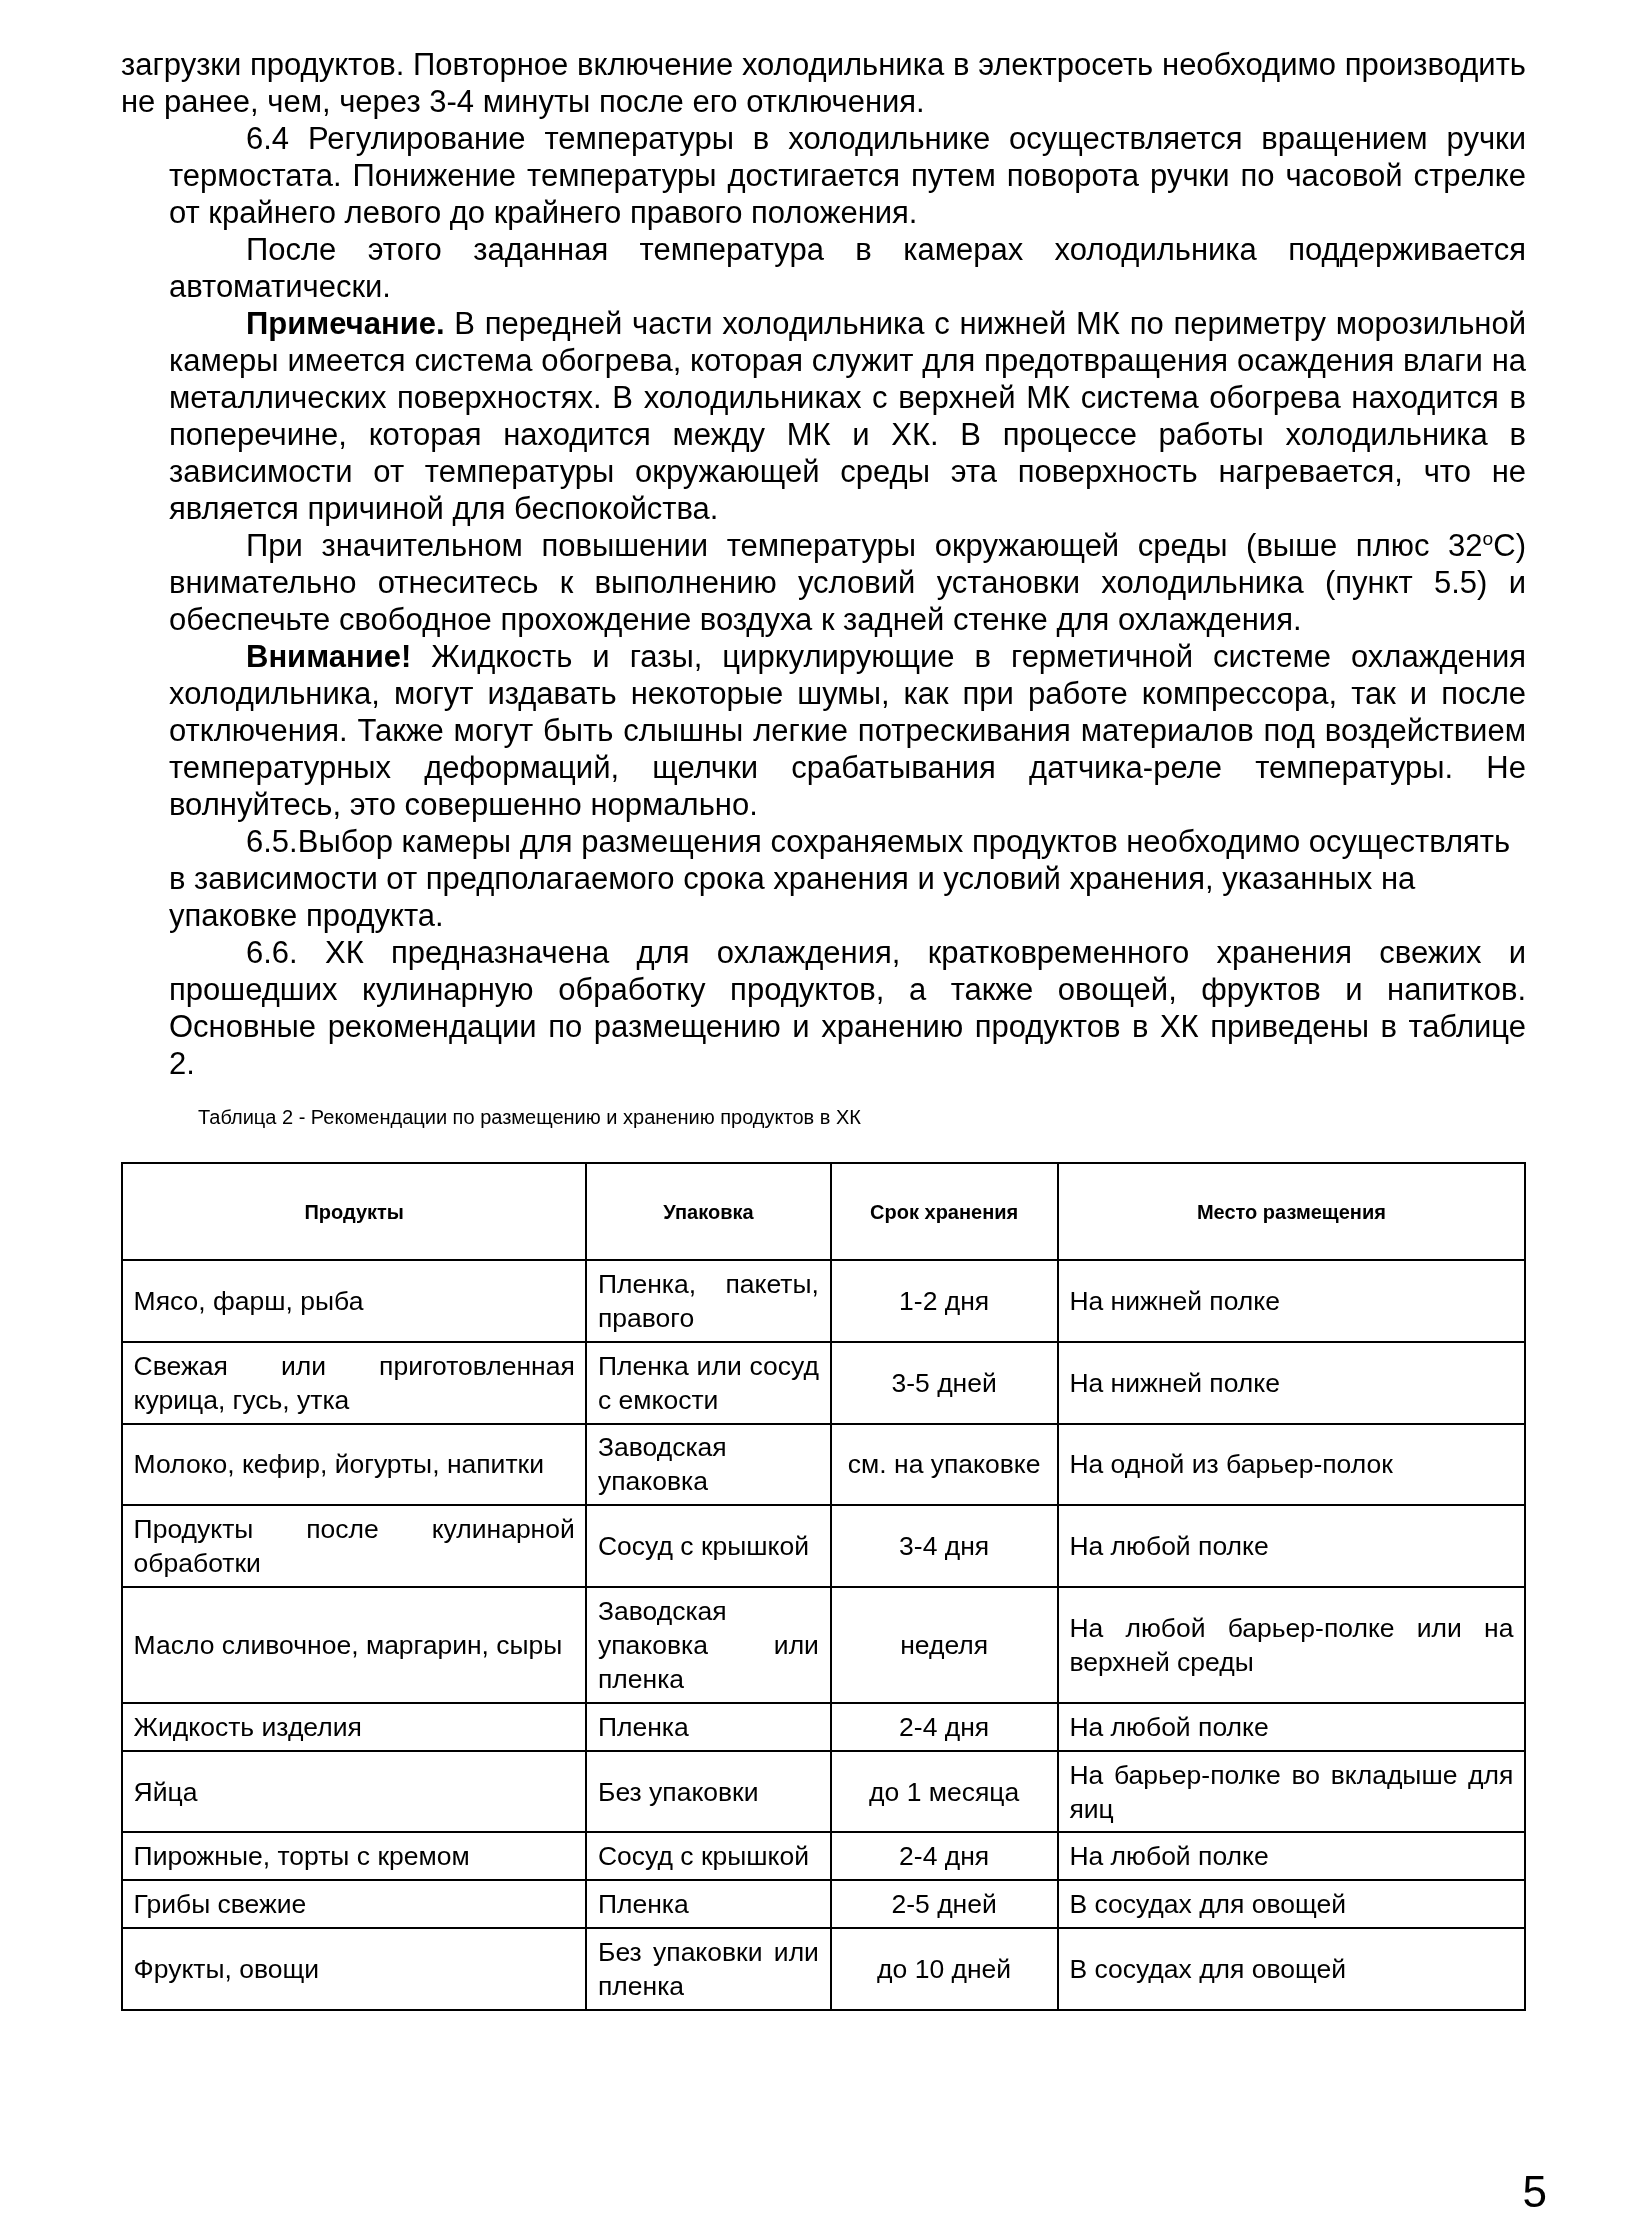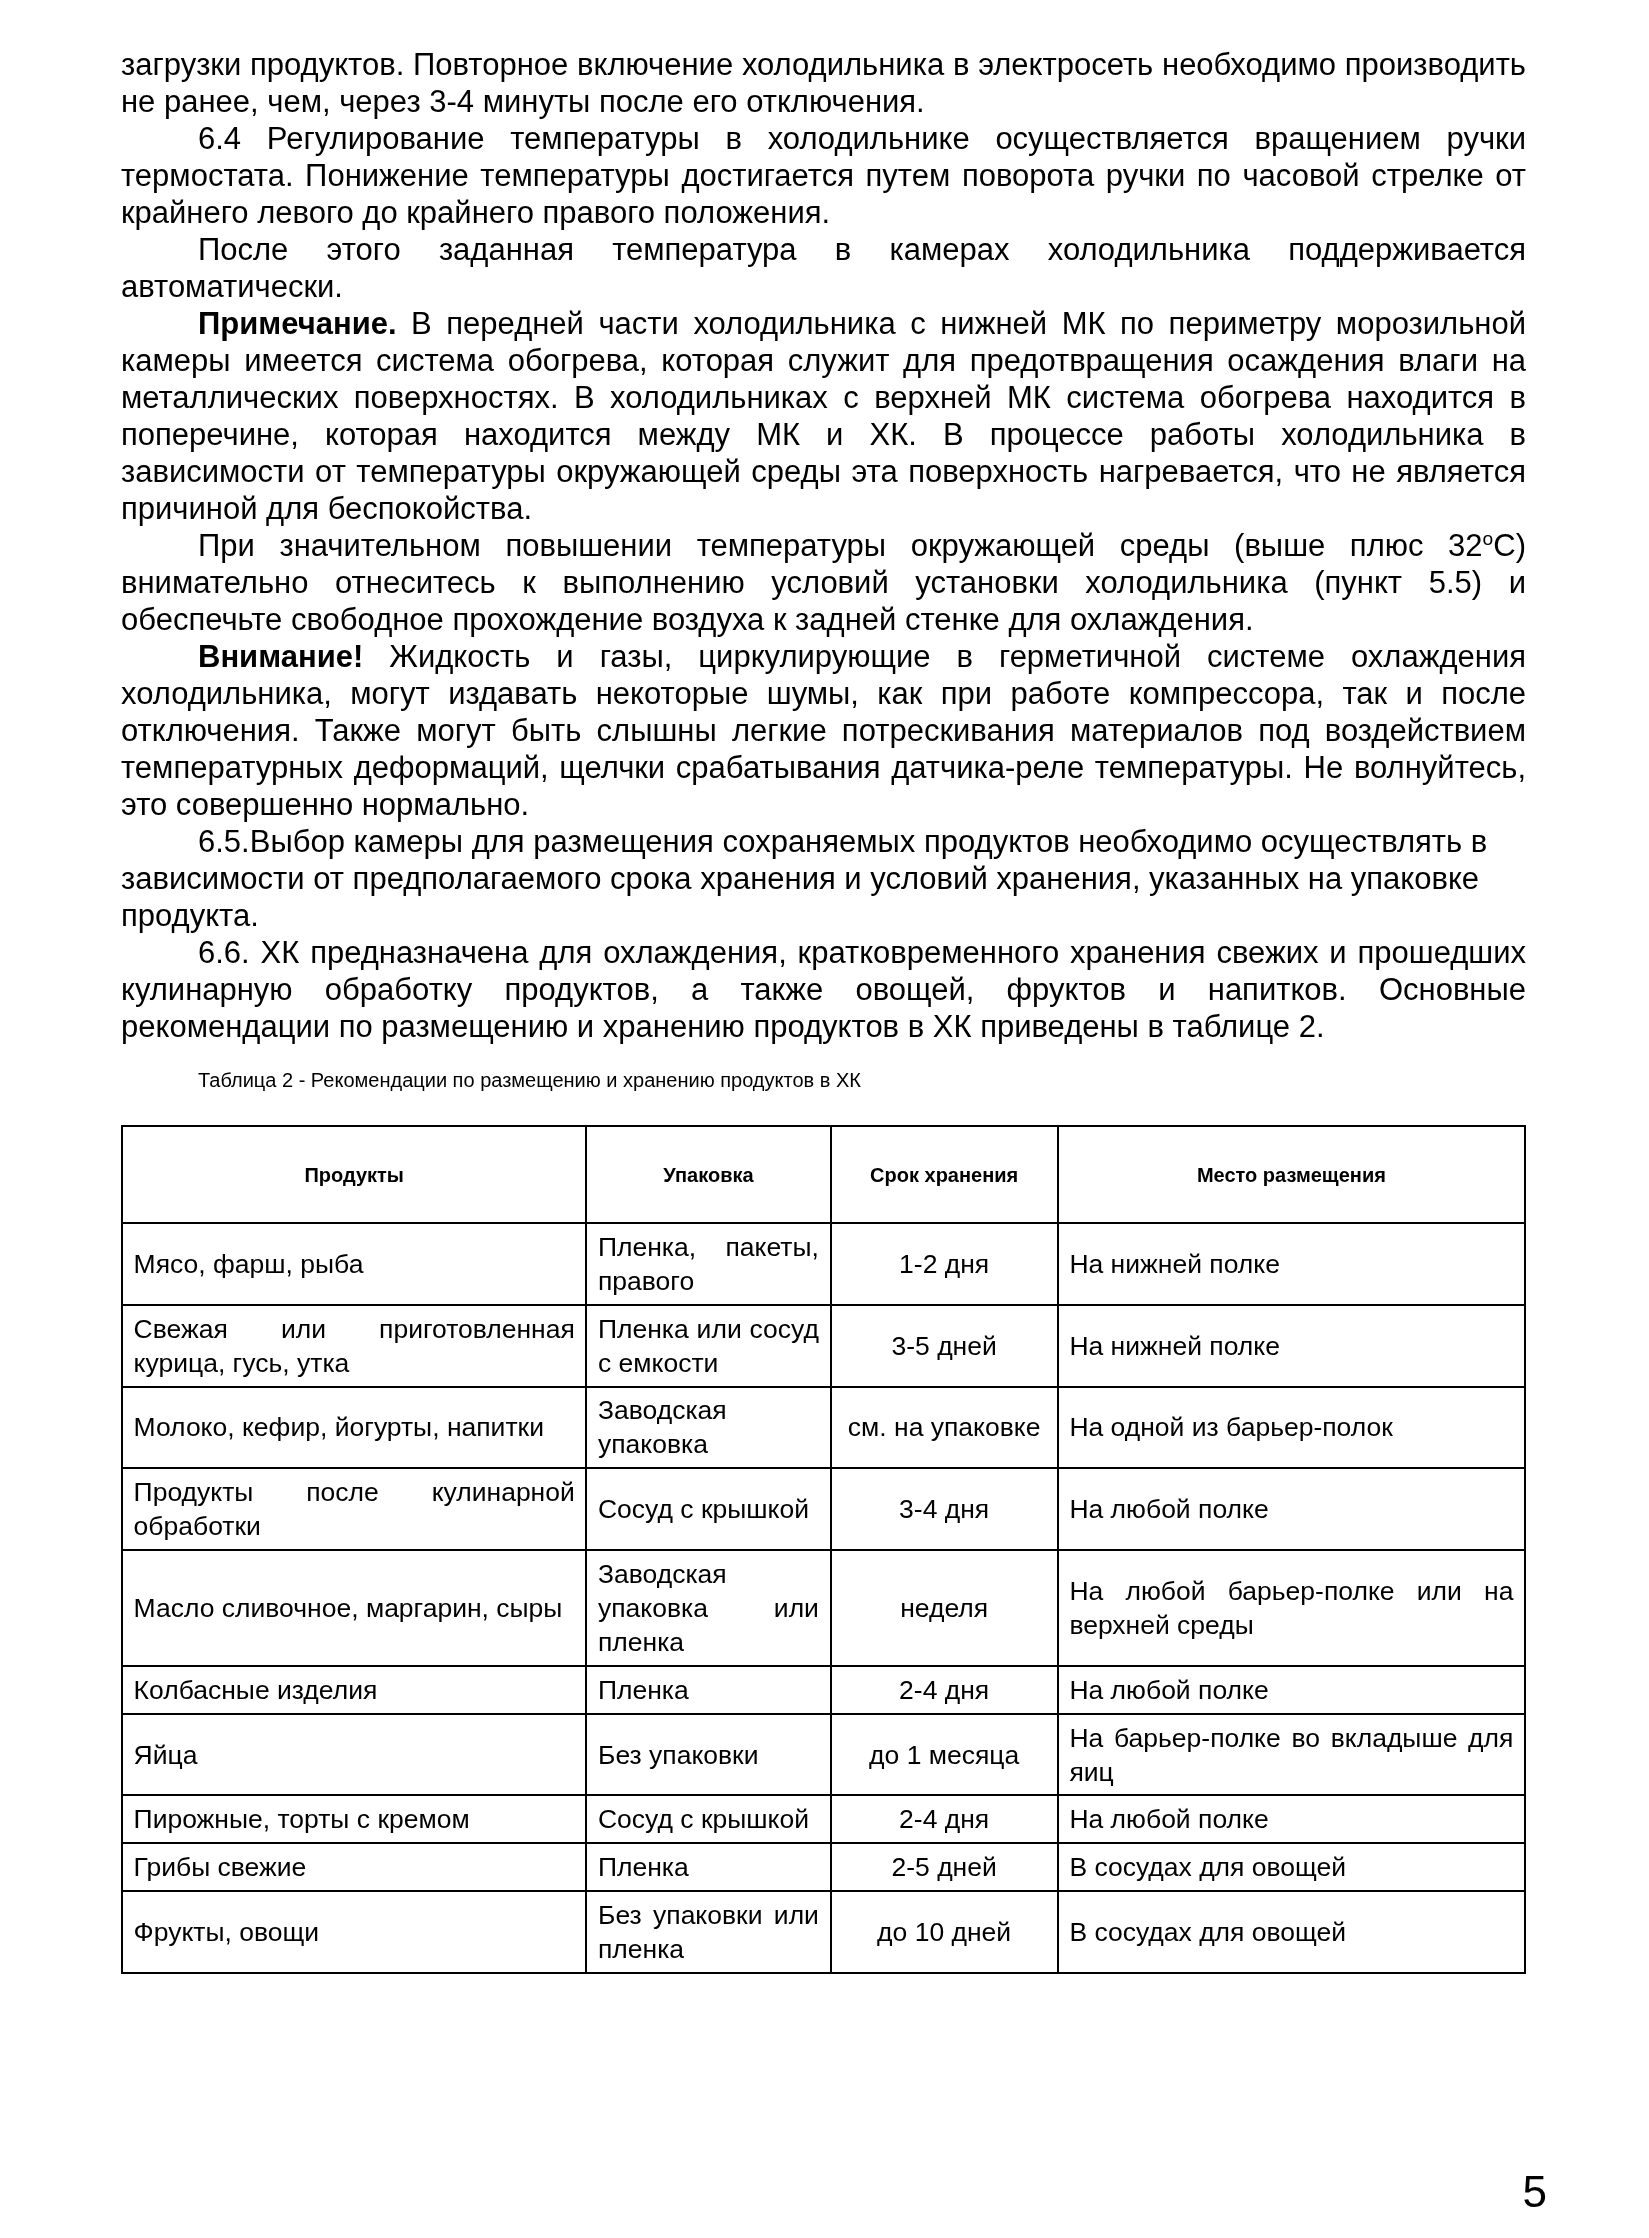--- a/index.html
+++ b/index.html
@@ -19,21 +19,21 @@
     height: 100%;
     padding: 46px 124px 0 121px;
     position: relative;
   }
   .para {
     margin: 0;
     font-size: 31px;
     line-height: 37px;
     text-align: justify;
   }
-  .para.indent { text-indent: 77px; }
+  .para.indent { text-indent: 77px; margin-left: 48px; }
   .para.align-left { text-align: left; }
   sup { font-size: 62%; line-height: 0; vertical-align: super; }
   b { font-weight: bold; }
   .caption {
     margin: 17px 0 26px 0;
     font-size: 20px;
     line-height: 37px;
     text-indent: 77px;
     text-align: left;
   }
@@ -126,21 +126,21 @@
           <td class="center">3-4 дня</td>
           <td>На любой полке</td>
         </tr>
         <tr>
           <td>Масло сливочное, маргарин, сыры</td>
           <td>Заводская упаковка или пленка</td>
           <td class="center">неделя</td>
           <td>На любой барьер-полке или на верхней среды</td>
         </tr>
         <tr>
-          <td>Колбасные изделия</td>
+          <td>Жидкость изделия</td>
           <td>Пленка</td>
           <td class="center">2-4 дня</td>
           <td>На любой полке</td>
         </tr>
         <tr>
           <td>Яйца</td>
           <td>Без упаковки</td>
           <td class="center">до 1 месяца</td>
           <td>На барьер-полке во вкладыше для яиц</td>
         </tr>

